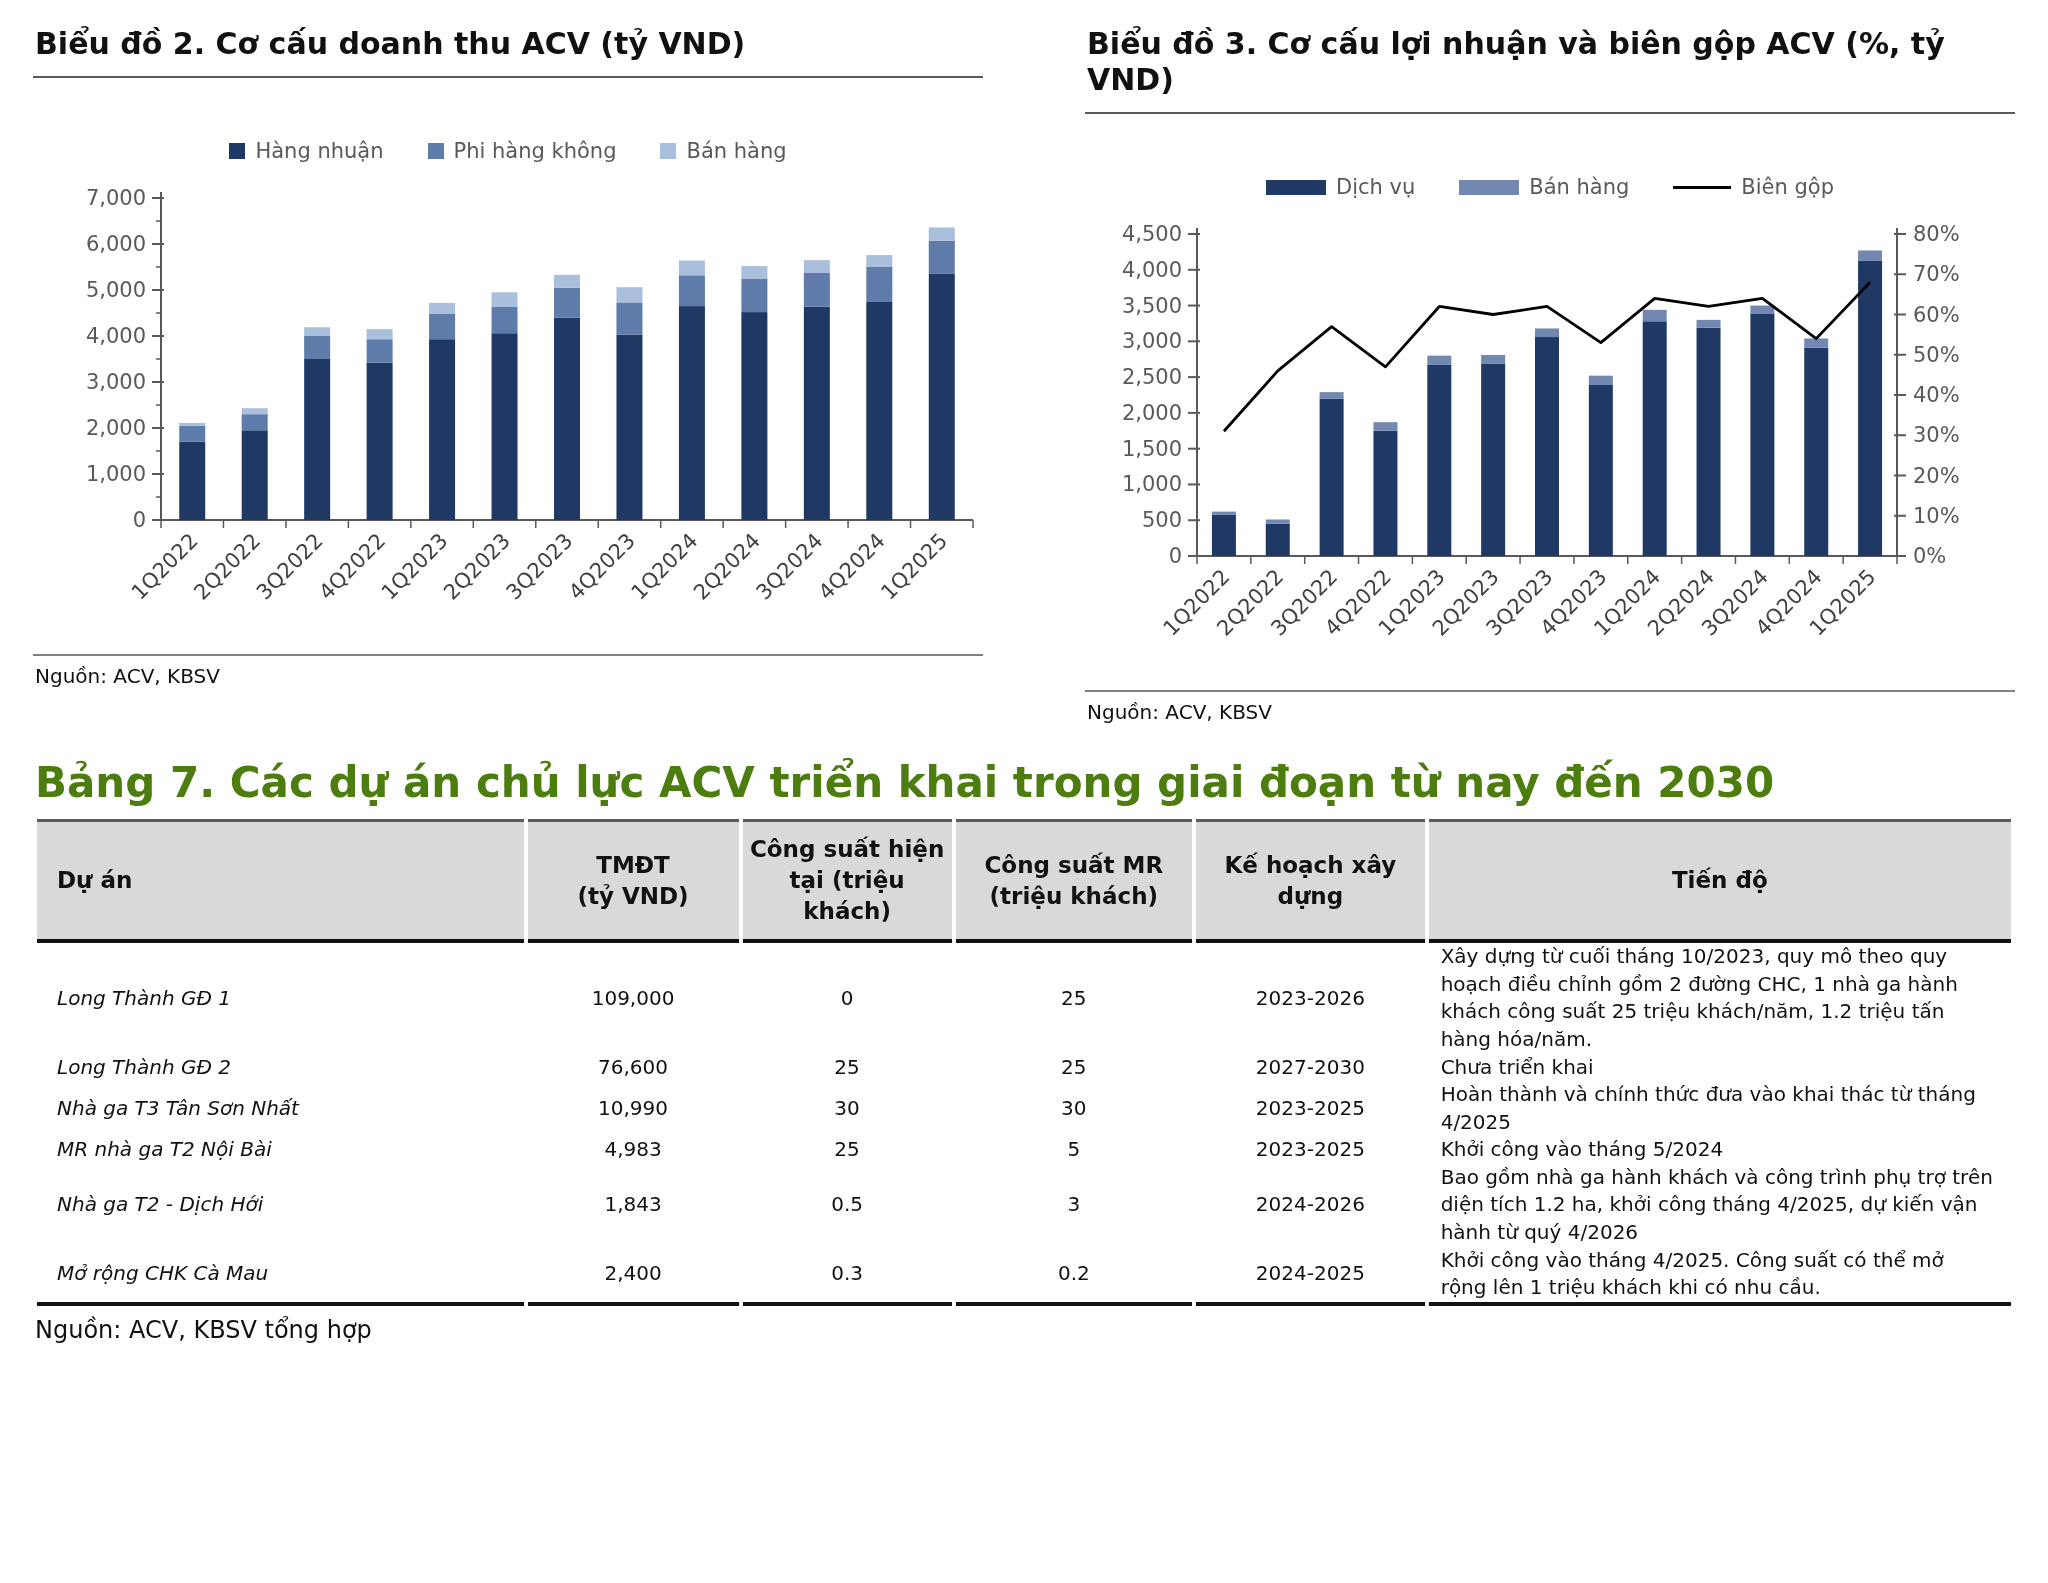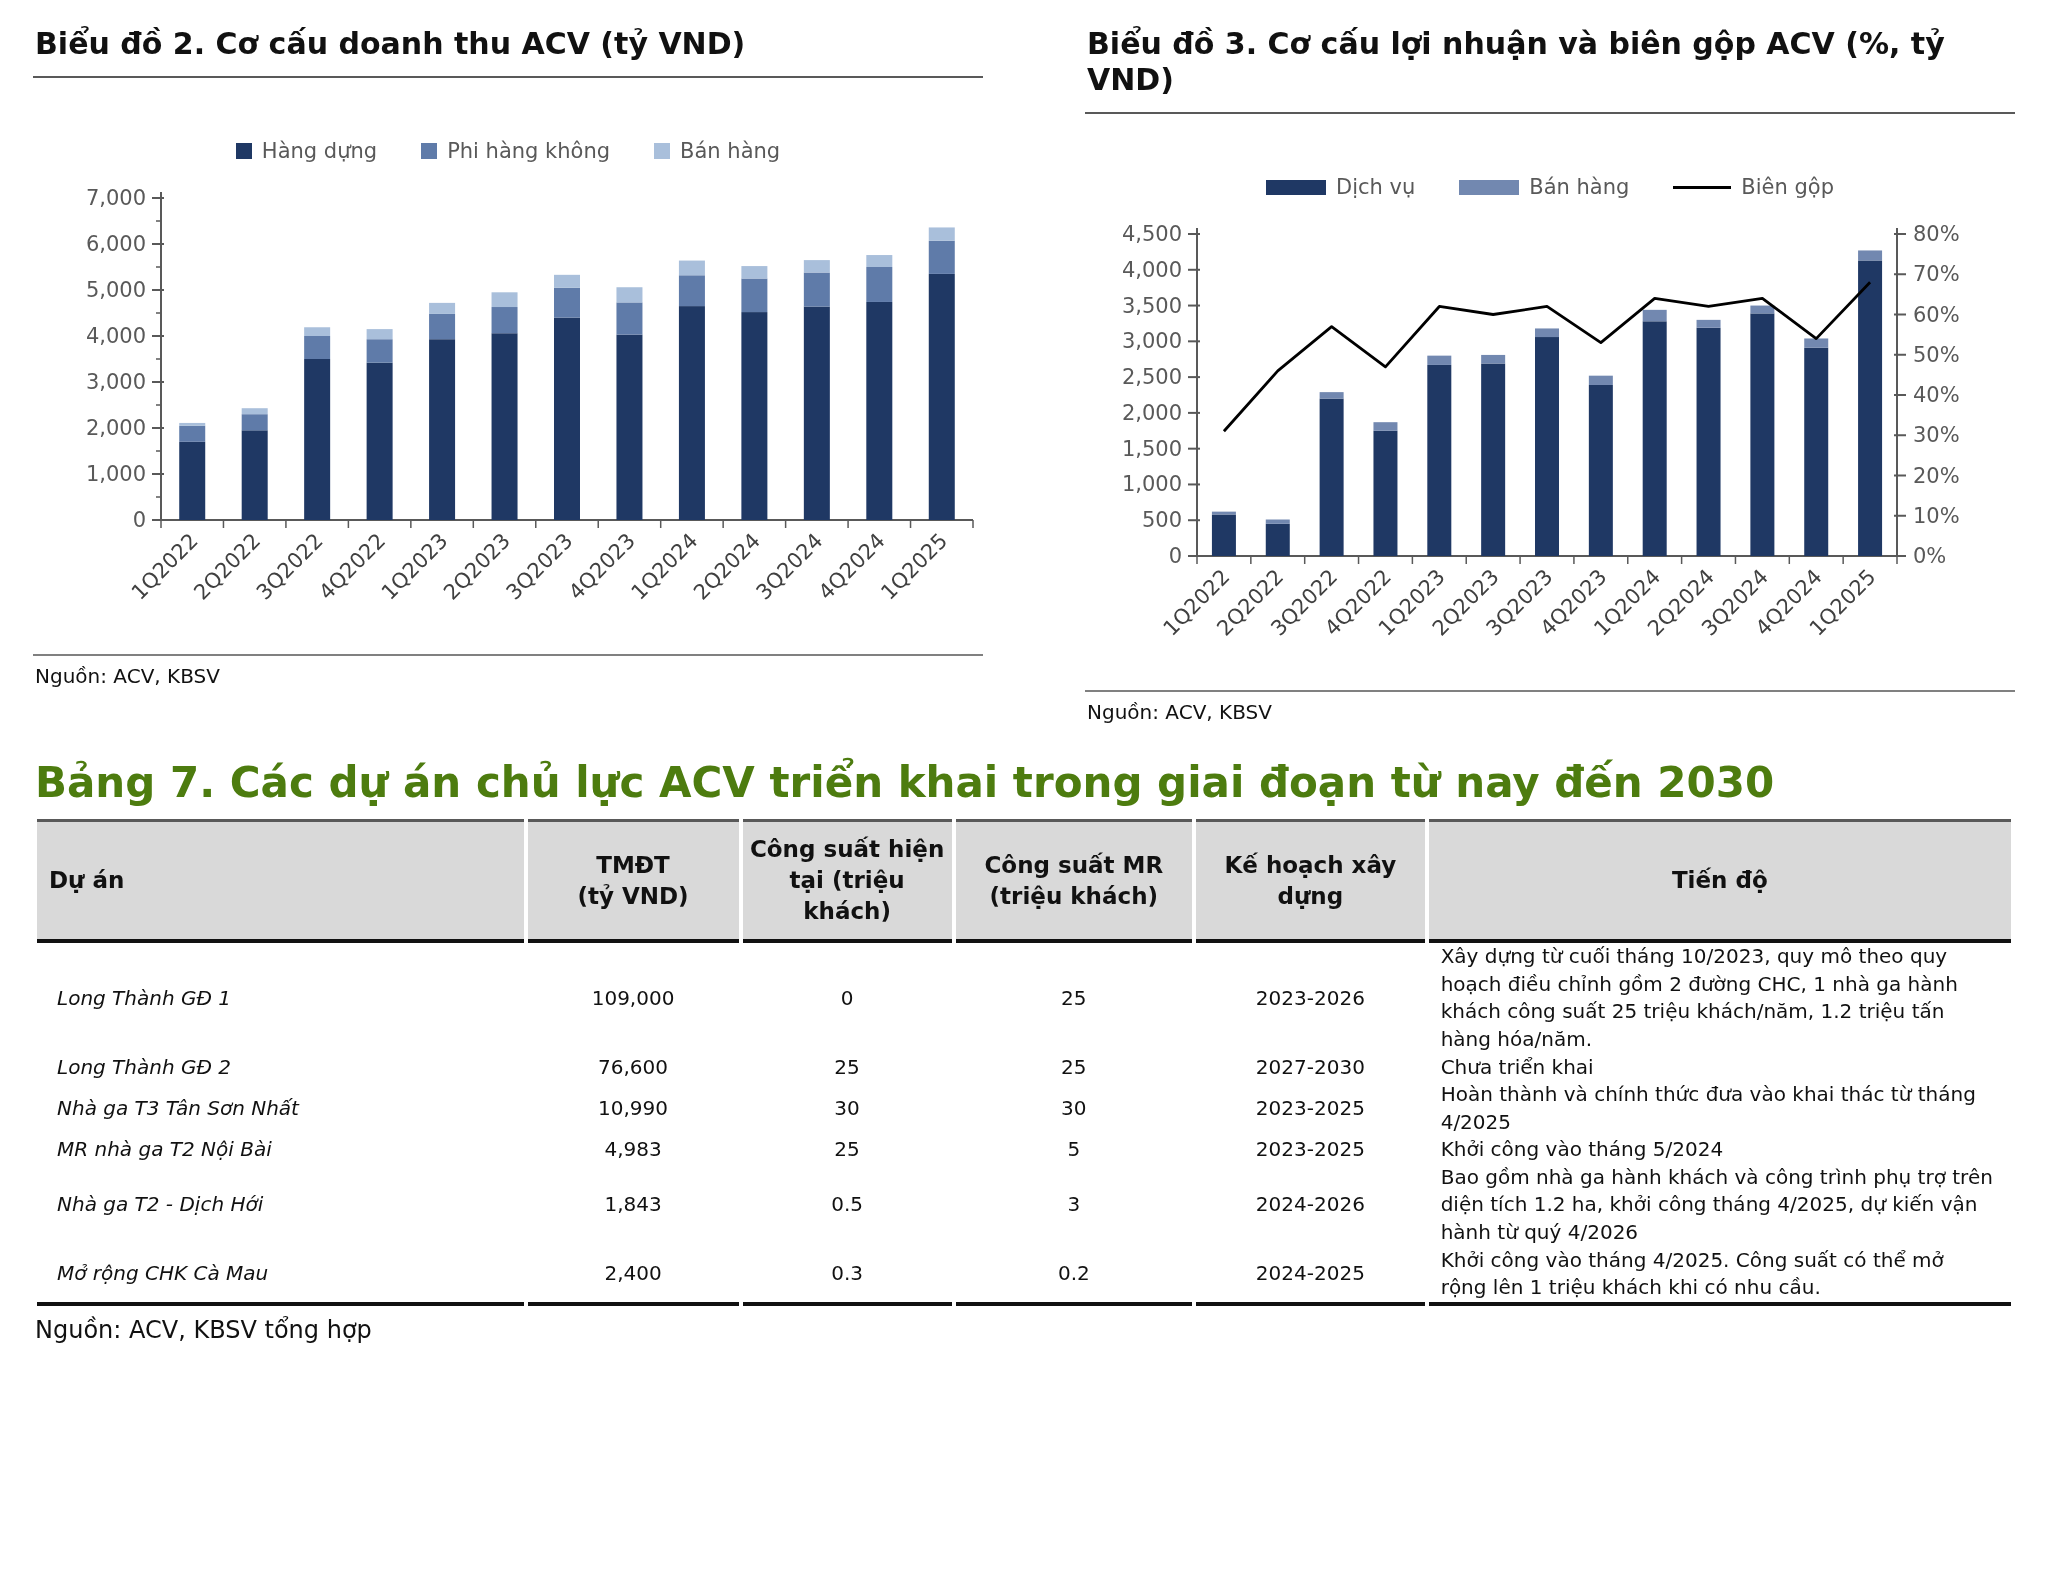--- a/index.html
+++ b/index.html
@@ -20,41 +20,41 @@
   .swatch-line{width:58px;height:3px;}
   svg.chart{display:block;margin-top:6px;}
   hr.src-rule{border:none;border-top:2px solid #808080;margin:4px 0 0 0;}
   .source{font-size:20px;color:#111;margin:8px 0 0 2px;}
   .table-section{margin-top:34px;}
   h2.table-title{font-size:42px;font-weight:bold;color:#4d7c0f;margin:0 0 12px 2px;}
   table.projects{width:100%;border-collapse:separate;border-spacing:4px 0;table-layout:fixed;}
   table.projects th{background:#D9D9D9;border-top:3px solid #595959;border-bottom:4px solid #111;
        font-size:23px;font-weight:bold;color:#111;padding:12px 6px;vertical-align:middle;
        text-align:center;white-space:pre-line;line-height:1.35;}
-  table.projects th.first{text-align:left;padding-left:12px;}
+  table.projects th.first{text-align:left;padding-left:20px;}
   table.projects td{font-size:20px;color:#111;padding:0 8px;vertical-align:middle;
        text-align:center;line-height:1.38;}
   table.projects td.project{text-align:left;padding-left:20px;font-style:italic;}
   table.projects td.tiendo{text-align:left;padding-left:12px;padding-right:16px;}
   table.projects tr.last-row td{border-bottom:4px solid #111;}
   .table-source{font-size:24px;color:#111;margin:10px 0 0 2px;}
 </style>
 </head>
 <body>
 
 <div class="page">
 
   <div class="charts-row">
 
     <section class="chart-col col-left">
       <h2 class="chart-title">Biểu đồ 2. Cơ cấu doanh thu ACV (tỷ VND)</h2>
       <div class="legend" id="legend-0">
           <div class="legend-item">
             <span class="swatch-square" style="background: rgb(31, 56, 100);"></span>
-            <span>Hàng dựng</span>
+            <span>Hàng nhuận</span>
           </div>
           <div class="legend-item">
             <span class="swatch-square" style="background: rgb(95, 123, 169);"></span>
             <span>Phi hàng không</span>
           </div>
           <div class="legend-item">
             <span class="swatch-square" style="background: rgb(169, 191, 219);"></span>
             <span>Bán hàng</span>
           </div>
         </div>

